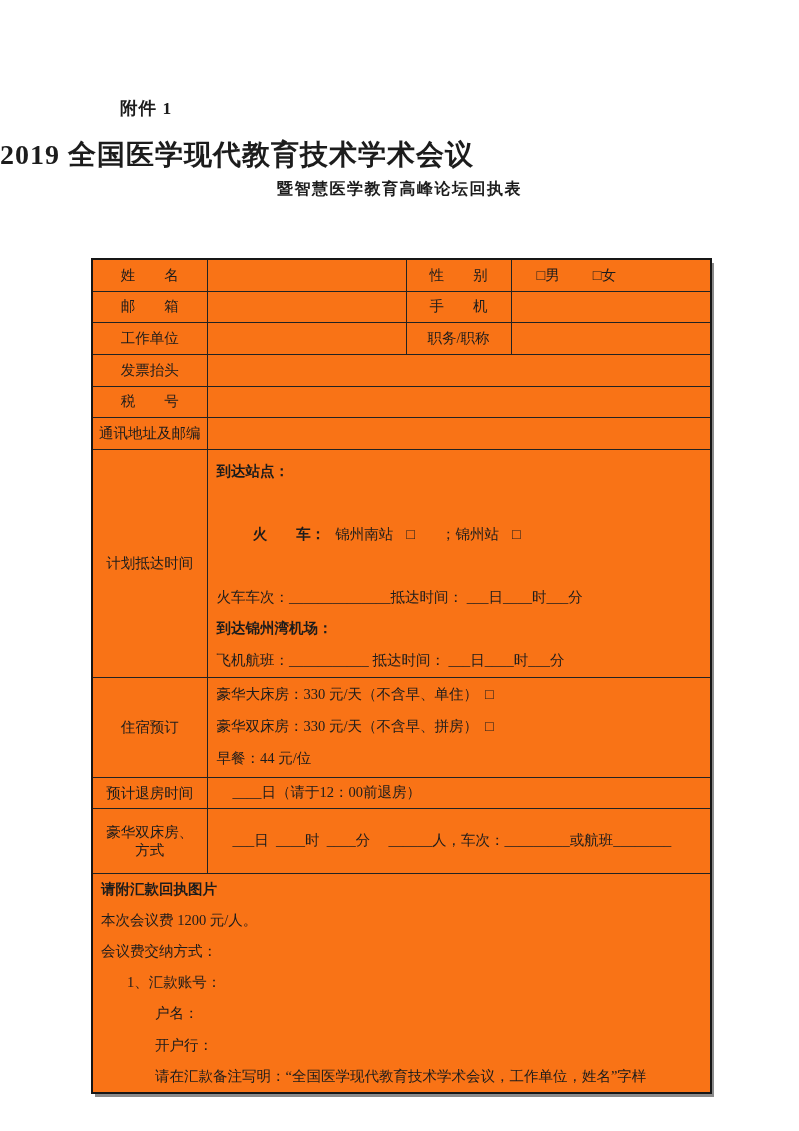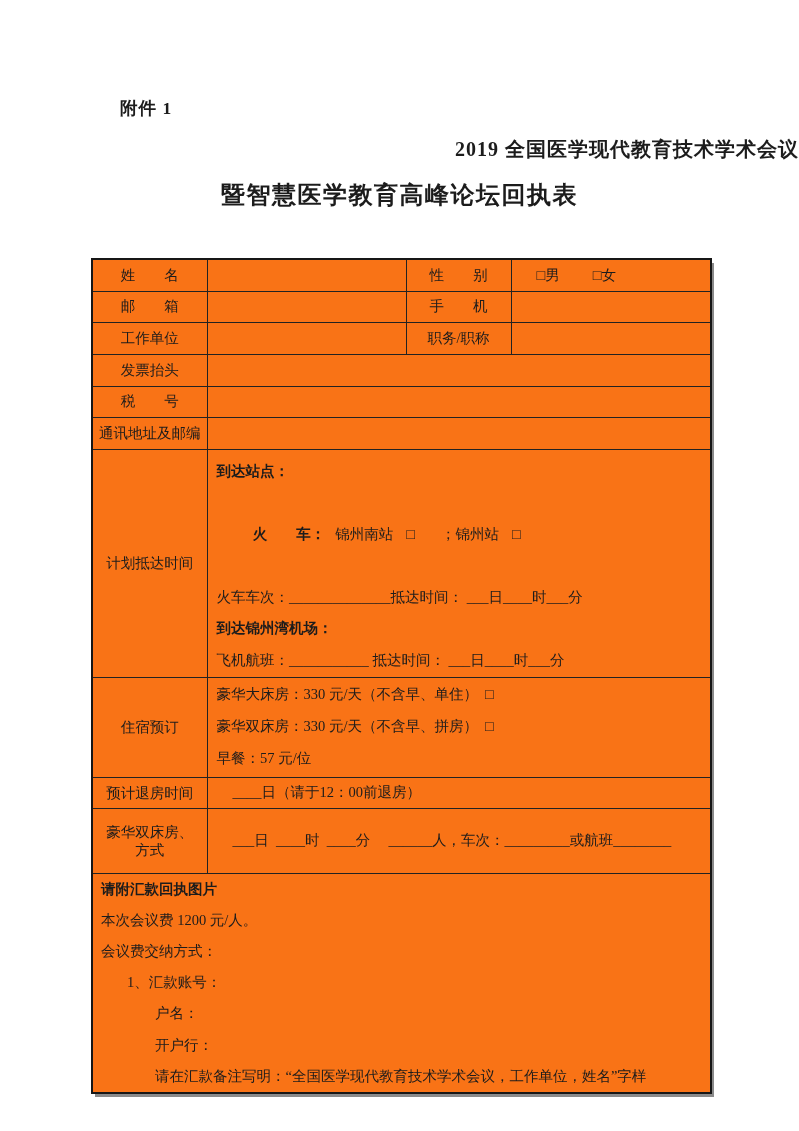--- a/index.html
+++ b/index.html
@@ -11,25 +11,25 @@
     -webkit-font-smoothing: antialiased;
   }
   .page { position: relative; width: 799px; height: 1131px; overflow: hidden; }
 
   .attachment {
     position: absolute; left: 120px; top: 96px;
     font-size: 17.5px; font-weight: bold; letter-spacing: 1px;
   }
   .title1 {
     position: absolute; left: 0; top: 136px; width: 799px;
-    text-align: right; font-size: 20px; font-weight: bold; letter-spacing: 1px;
+    text-align: left; font-size: 28px; font-weight: bold; letter-spacing: 1px;
   }
   .title2 {
     position: absolute; left: 0; top: 179px; width: 799px;
-    text-align: center; font-size: 24px; font-weight: bold; letter-spacing: 1.5px;
+    text-align: center; font-size: 16px; font-weight: bold; letter-spacing: 1.5px;
   }
 
   table.form {
     position: absolute; left: 91px; top: 258px;
     width: 619px;
     border-collapse: collapse; table-layout: fixed;
     border: 2px solid #161616;
     box-shadow: 3px 4px 0 -1px #8a8a8a;
     background: #f97316;
   }
@@ -129,21 +129,21 @@
         <div class="arr-line b">到达锦州湾机场：</div>
         <div class="arr-line">飞机航班：___________ 抵达时间： ___日____时___分</div>
       </td>
     </tr>
 
     <tr style="height:100px">
       <td class="lbl">住宿预订</td>
       <td class="multi" colspan="3">
         <div class="lodg-line"><span>豪华大床房：330 元/天（不含早、单住）</span><span class="box-tight">□</span></div>
         <div class="lodg-line"><span>豪华双床房：330 元/天（不含早、拼房）</span><span class="box-tight">□</span></div>
-        <div class="lodg-line">早餐：57 元/位</div>
+        <div class="lodg-line">早餐：44 元/位</div>
       </td>
     </tr>
 
     <tr style="height:31px">
       <td class="lbl">预计退房时间</td>
       <td class="val pre" colspan="3">____日（请于12：00前退房）</td>
     </tr>
 
     <tr style="height:65px">
       <td class="lbl">

